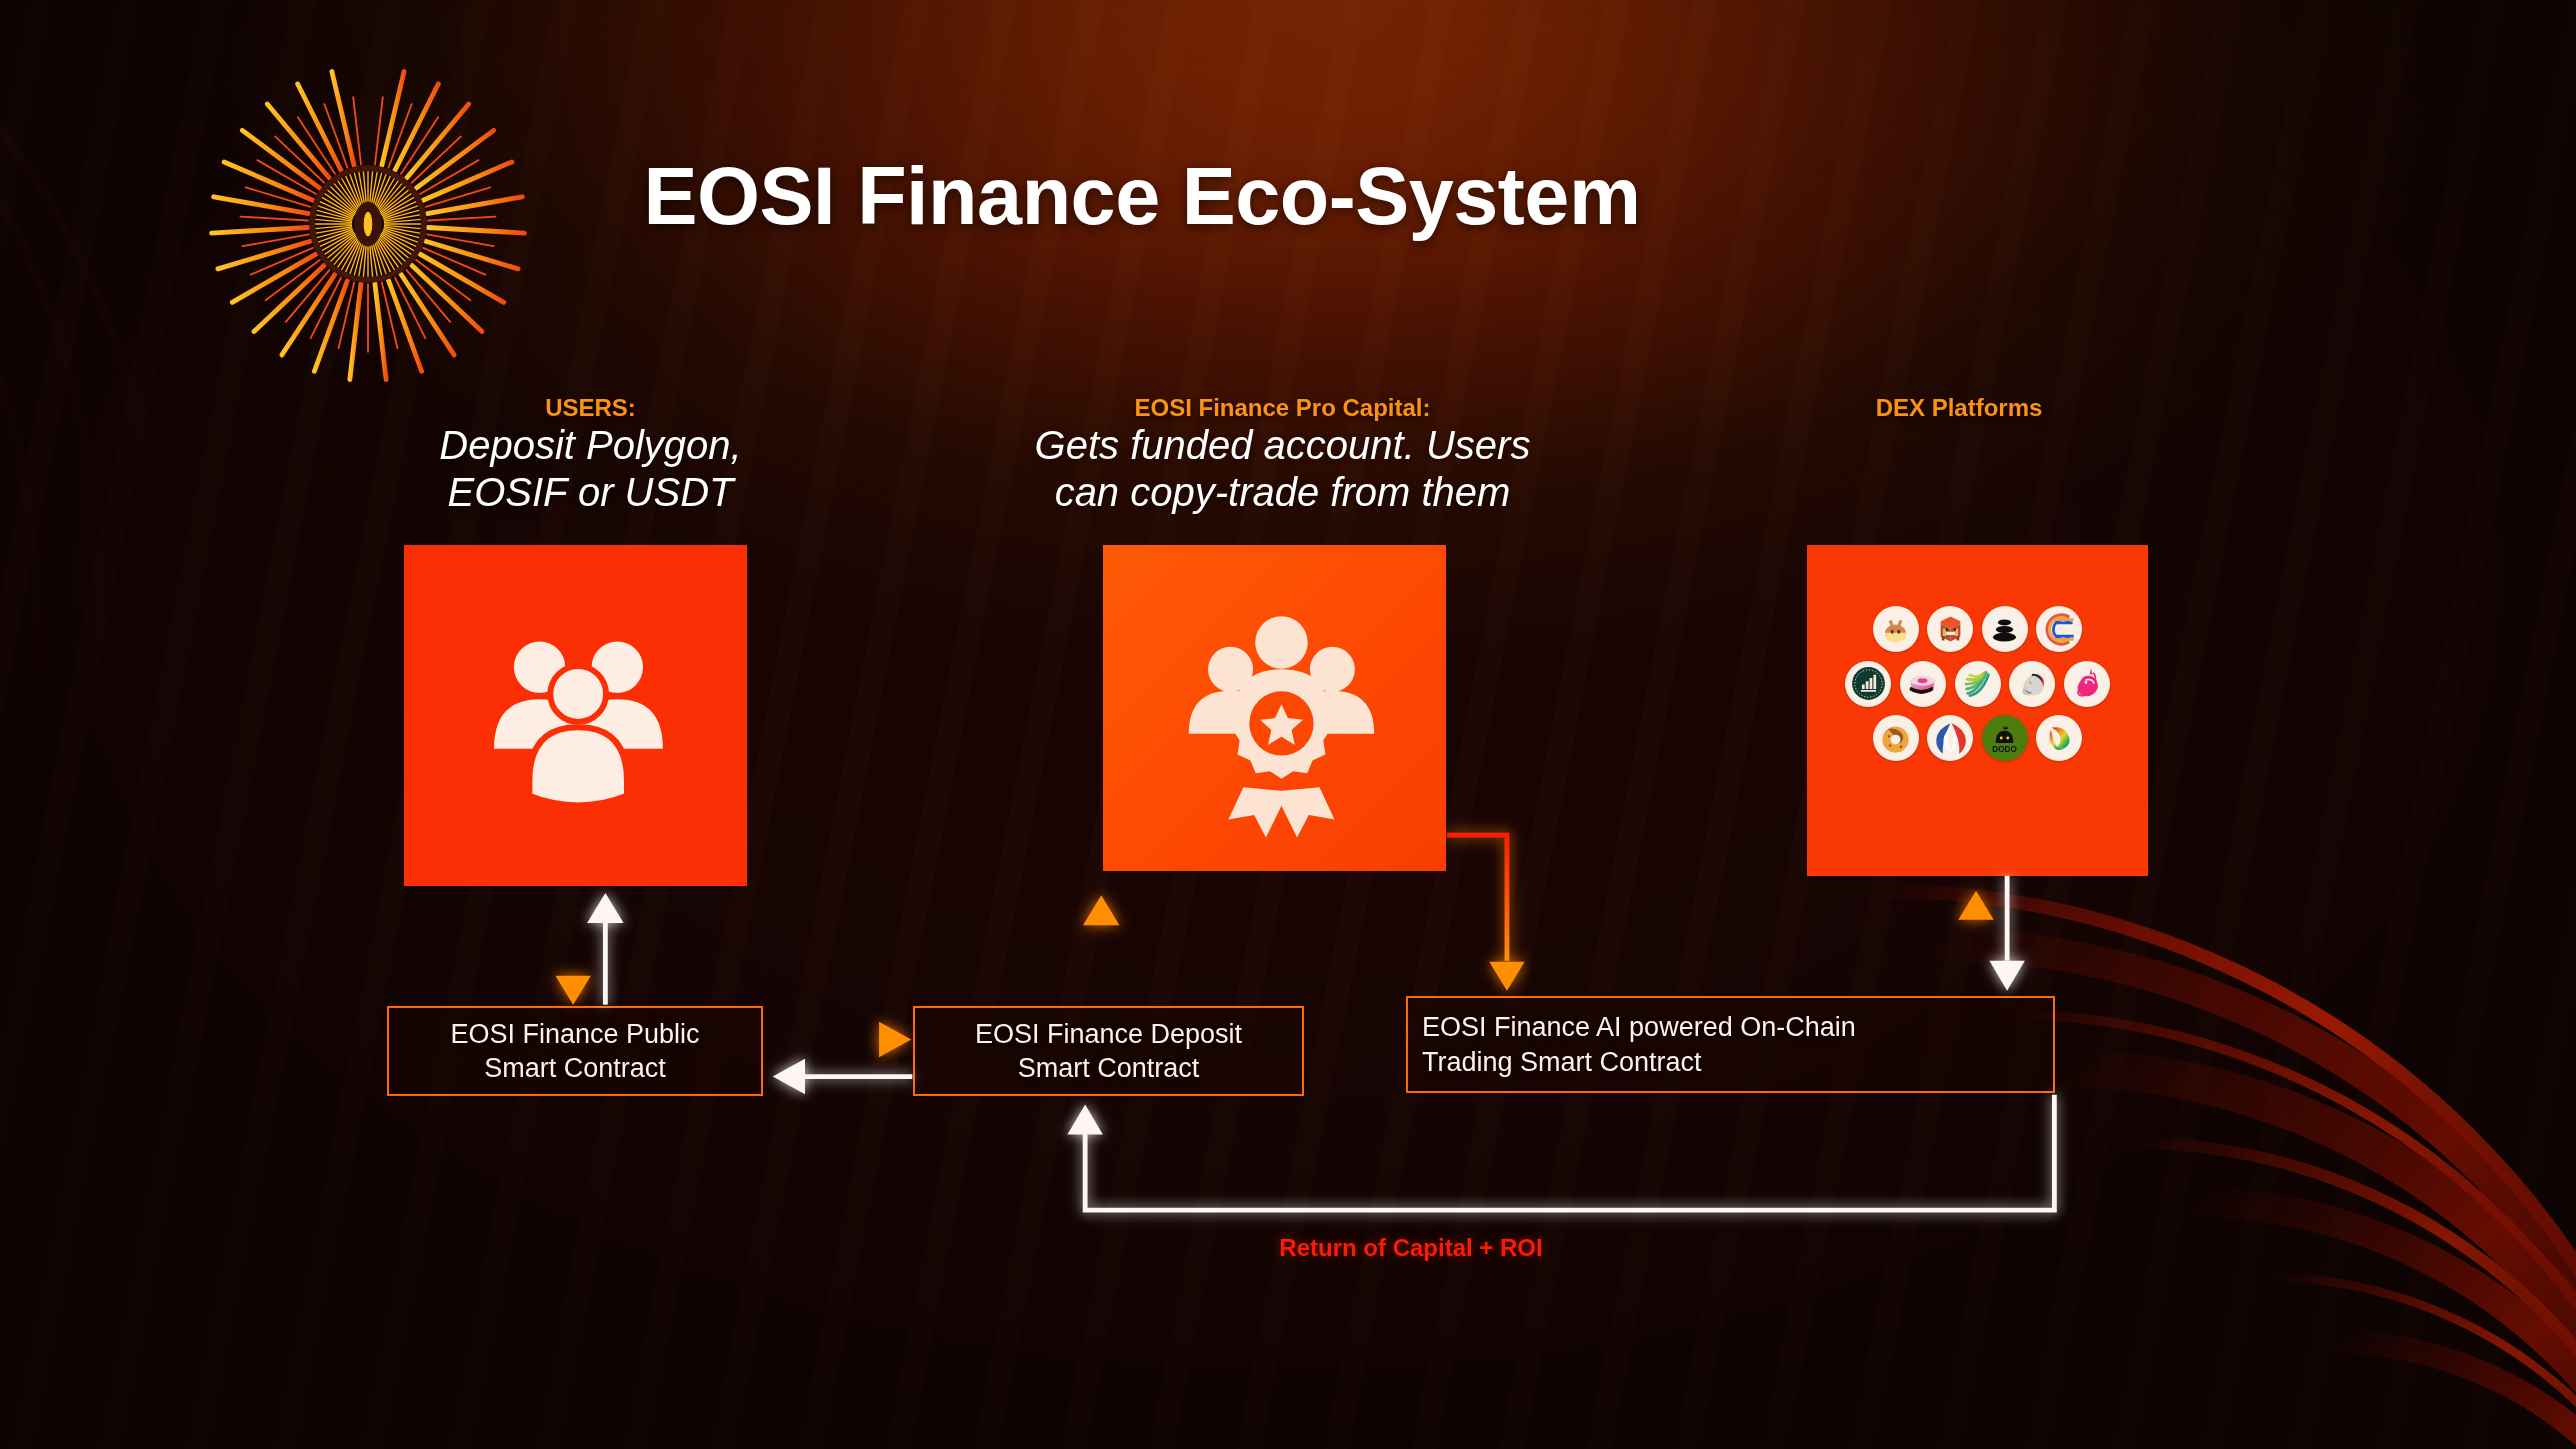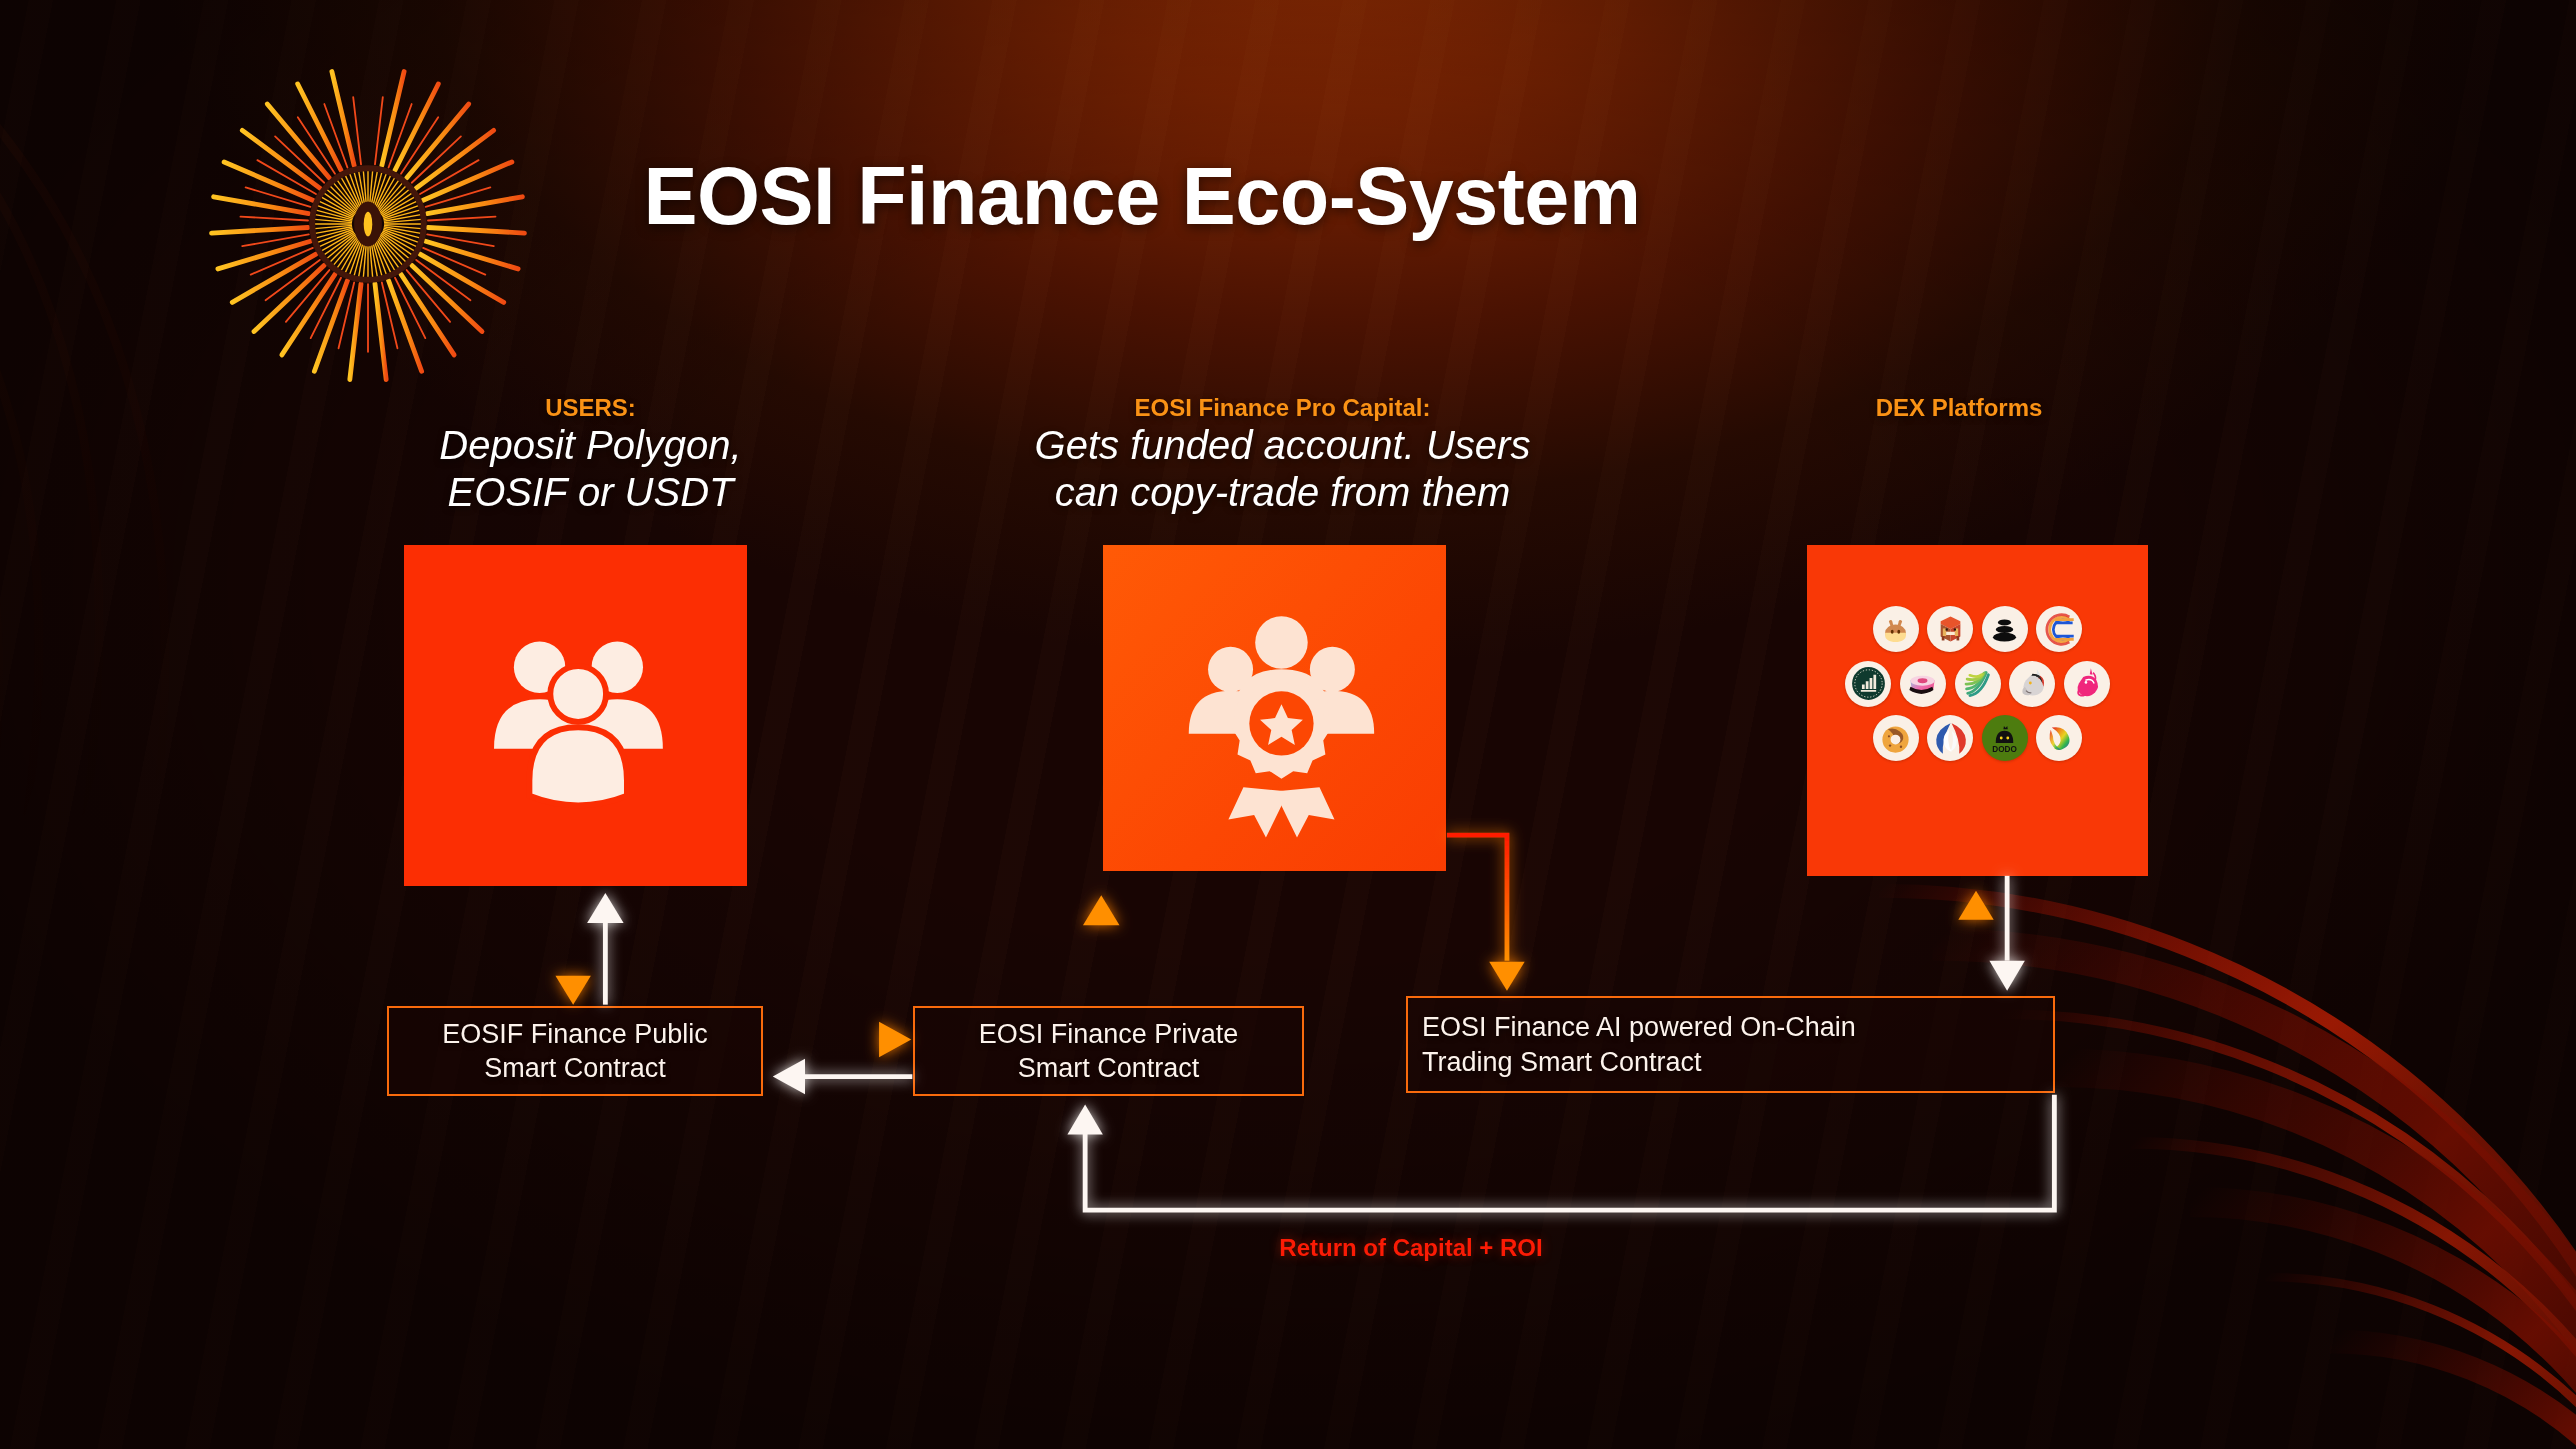--- a/index.html
+++ b/index.html
@@ -517,28 +517,28 @@
             <path d="M16 16 q-6 18 4 30 q6 8 14 6 q-14-8 -14-24z" fill="url(#rb1)" opacity=".9"></path>
           </svg>
         </div>
       </div>
 
     </div>
   </div>
 
   <div class="cbox" id="box-public">
     <span>
-      <span>EOSIF Finance Public</span><br>
+      <span>EOSI Finance Public</span><br>
       <span>Smart Contract</span>
     </span>
   </div>
 
   <div class="cbox" id="box-private">
     <span>
-      <span>EOSI Finance Private</span><br>
+      <span>EOSI Finance Deposit</span><br>
       <span>Smart Contract</span>
     </span>
   </div>
 
   <div class="cbox" id="box-ai">
     <span>
       <span>EOSI Finance AI powered On-Chain</span><br>
       <span>Trading Smart Contract</span>
     </span>
   </div>

